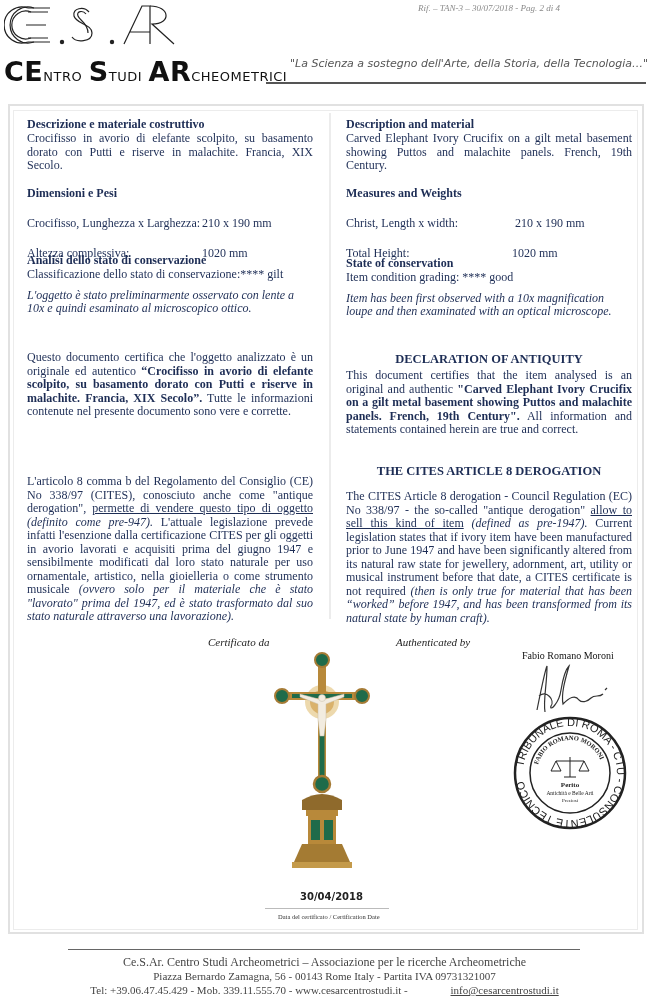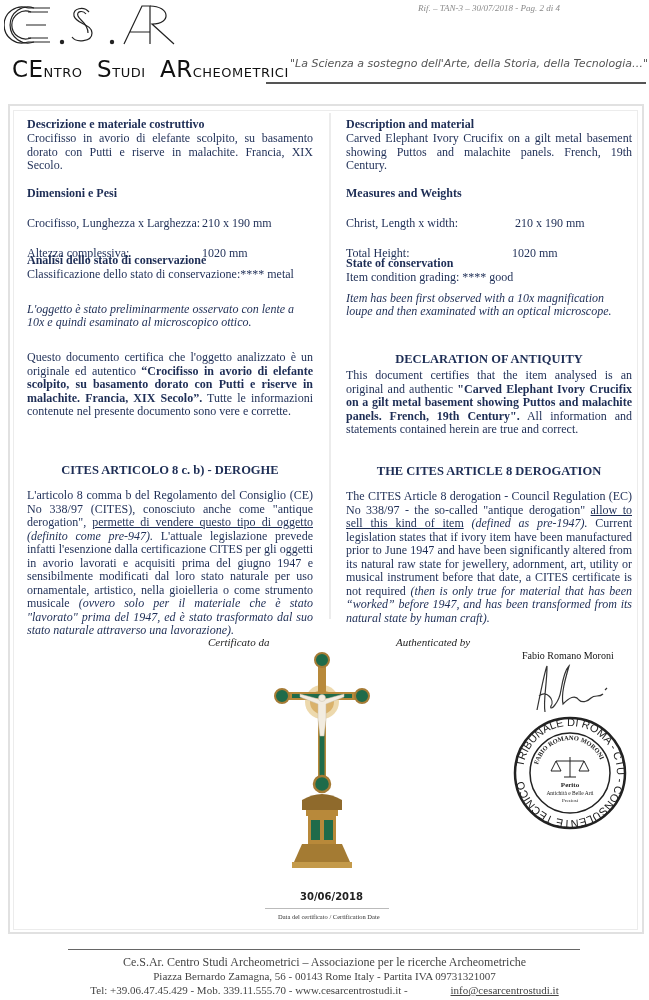--- a/index.html
+++ b/index.html
@@ -2,21 +2,21 @@
 <html><head>
 <meta charset="utf-8">
 <style>
   * { box-sizing: border-box; margin: 0; padding: 0; }
   html, body { width: 649px; height: 1000px; background: #ffffff; overflow: hidden; }
   body { position: relative; font-family: "Liberation Serif", serif; color: #1d2d55; }
 
   
   .logo-big { position: absolute; left: 4px; top: 2px; width: 200px; height: 46px; }
   .logo-sub { position: absolute; left: 4px; top: 56px; font-family: "DejaVu Sans", sans-serif; font-size: 19px; color: #111; letter-spacing: 0.5px; white-space: nowrap; }
-  .logo-sub .big { font-size: 23px; font-weight: normal; margin-left: 8px; }
+  .logo-sub .big { font-size: 27px; font-weight: bold; }
   .logo-sub .sc { font-size: 13px; font-weight: normal; }
   .ref { position: absolute; left: 418px; top: 3px; font-family: "Liberation Serif", serif; font-style: italic; font-size: 9px; color: #8a8a8a; white-space: nowrap; }
   .motto { position: absolute; left: 290px; top: 57px; font-family: "DejaVu Sans", sans-serif; font-style: italic; font-size: 11px; color: #555; white-space: nowrap; }
   .header-rule { position: absolute; left: 266px; top: 82px; width: 380px; height: 2px; background: #555; }
 
   
   .frame { position: absolute; left: 8px; top: 104px; width: 636px; height: 830px; border: 2px solid #e1e1e1; }
   .frame-inner { position: absolute; left: 13px; top: 110px; width: 625px; height: 820px; border: 1px solid #ececec; }
   .col-divider { position: absolute; left: 329px; top: 113px; width: 2px; height: 506px; background: #ececec; }
 
@@ -91,28 +91,27 @@
       <span class="k">Crocifisso, Lunghezza x Larghezza:</span>
       <span>210 x 190 mm</span>
     </div>
     <div class="row p">
       <span class="k">Altezza complessiva:</span>
       <span>1020 mm</span>
     </div>
   </div>
   <div class="blk" style="top:253px;width:286px;">
     <div class="h">Analisi dello stato di conservazione</div>
-    <div class="p">Classificazione dello stato di conservazione:**** metal</div>
-    <div class="p it" style="margin-top:21px;">L'oggetto è stato preliminarmente osservato con lente a 10x e quindi esaminato al microscopico ottico.</div>
+    <div class="p">Classificazione dello stato di conservazione:**** gilt</div>
+    <div class="p it" style="margin-top:7px;">L'oggetto è stato preliminarmente osservato con lente a 10x e quindi esaminato al microscopico ottico.</div>
   </div>
   <div class="blk" style="top:348px;width:286px;">
     <div class="p justify" style="margin-top:3px;"><span>Questo documento certifica che l'oggetto analizzato è un originale ed autentico </span><span class="b">“Crocifisso in avorio di elefante scolpito, su basamento dorato con Putti e riserve in malachite. Francia, XIX Secolo”.</span><span> Tutte le informazioni contenute nel presente documento sono vere e corrette.</span></div>
   </div>
   <div class="blk" style="top:463px;width:286px;">
-    <div class="center-title">CITES ARTICOLO 8 c. b) - DEROGHE</div>
     <div class="p justify" style="margin-top:12px;"><span>L'articolo 8 comma b del Regolamento del Consiglio (CE) No 338/97 (CITES), conosciuto anche come "antique derogation", </span><span class="u">permette di vendere questo tipo di oggetto</span><span class="it"> (definito come pre-947).</span><span> L'attuale legislazione prevede infatti l'esenzione dalla certificazione CITES per gli oggetti in avorio lavorati e acquisiti prima del giugno 1947 e sensibilmente modificati dal loro stato naturale per uso ornamentale, artistico, nella gioielleria o come  strumento musicale </span><span class="it">(ovvero solo per il materiale che è stato "lavorato" prima del 1947, ed è stato trasformato dal suo stato naturale attraverso una lavorazione).</span></div>
   </div>
 </div>
 
 <div class="col right">
   <div class="blk" style="top:117px;width:286px;">
     <div class="h">Description and material</div>
     <div class="p justify">Carved Elephant Ivory Crucifix on a gilt metal basement showing Puttos and malachite panels. French, 19th Century.</div>
   </div>
   <div class="blk" style="top:186px;width:286px;">
@@ -192,20 +191,20 @@
     <line x1="44" y1="46" x2="72" y2="46"></line>
     <path d="M44 46 L39 56 H49 Z"></path>
     <path d="M72 46 L67 56 H77 Z"></path>
     <line x1="52" y1="62" x2="64" y2="62"></line>
   </g>
   <text x="58" y="72" text-anchor="middle" font-family="Liberation Serif, serif" font-size="7" font-weight="bold" fill="#222" id="stampTitle">Perito</text>
   <text x="58" y="80" text-anchor="middle" font-family="Liberation Serif, serif" font-size="5.5" fill="#222" id="stampField">Antichità e Belle Arti</text>
   <text x="58" y="87" text-anchor="middle" font-family="Liberation Serif, serif" font-size="5" fill="#222" id="stampSubfield">Preziosi</text>
 </svg>
 
-<div class="date-val">30/06/2018</div>
+<div class="date-val">30/04/2018</div>
 <div class="date-rule"></div>
 <div class="date-label">Data del certificato / Certification Date</div>
 
 <div class="footer-rule"></div>
 <div class="footer f1">Ce.S.Ar.  Centro Studi Archeometrici – Associazione per le ricerche Archeometriche</div>
 <div class="footer f2">Piazza Bernardo Zamagna, 56  -  00143  Rome  Italy  -  Partita IVA 09731321007</div>
 <div class="footer f3"><span>Tel: +39.06.47.45.429  -  Mob. 339.11.555.70  -  www.cesarcentrostudi.it  - </span><a href="#">info@cesarcentrostudi.it</a></div>
 
 </body></html>

